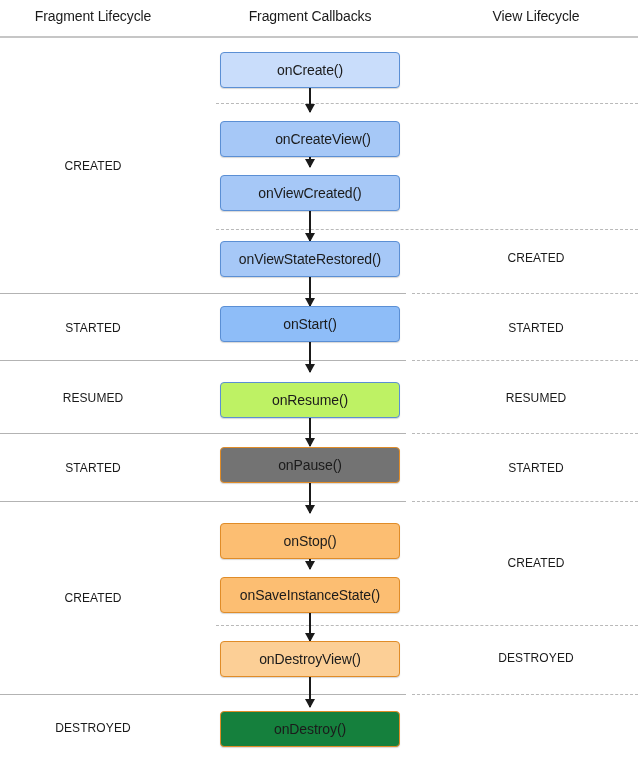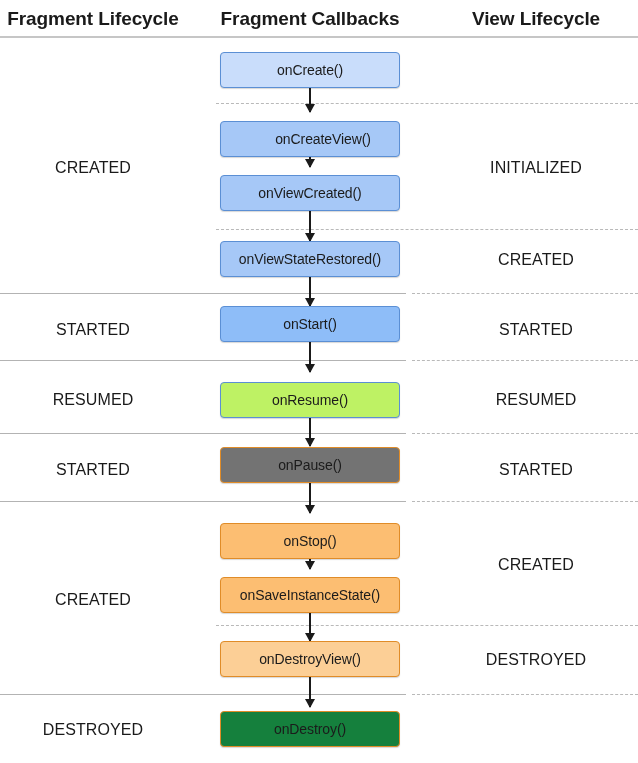--- a/index.html
+++ b/index.html
@@ -16,22 +16,22 @@
     width: 638px;
     height: 763px;
     background: #ffffff;
     overflow: hidden;
   }
 
   
   .col-header {
     position: absolute;
     top: 8px;
-    font-size: 19px;
-    font-weight: bold;
+    font-size: 14px;
+    font-weight: normal;
     color: #1a1a1a;
     text-align: center;
     letter-spacing: -0.1px;
     white-space: nowrap;
   }
   .col-header.c0 { left: 0px;   width: 186px; }
   .col-header.c1 { left: 186px; width: 248px; }
   .col-header.c2 { left: 434px; width: 204px; }
 
   .header-rule {
@@ -51,21 +51,21 @@
   }
   .rule-dashed {
     position: absolute;
     height: 0;
     border-top: 1px dashed #b9b9b9;
   }
 
   
   .state-label {
     position: absolute;
-    font-size: 16px;
+    font-size: 12px;
     font-weight: normal;
     color: #1a1a1a;
     text-align: center;
     white-space: nowrap;
     letter-spacing: 0.1px;
   }
   .state-label.left  { left: 0px;   width: 186px; }
   .state-label.right { left: 434px; width: 204px; }
 
   
@@ -147,21 +147,20 @@
   <div class="arrow" style="top:613px; height:28px;"></div>
   <div class="arrow" style="top:677px; height:30px;"></div>
 
   <div class="state-label left" style="top:159px;">CREATED</div>
   <div class="state-label left" style="top:321px;">STARTED</div>
   <div class="state-label left" style="top:391px;">RESUMED</div>
   <div class="state-label left" style="top:461px;">STARTED</div>
   <div class="state-label left" style="top:591px;">CREATED</div>
   <div class="state-label left" style="top:721px;">DESTROYED</div>
 
-  <div class="state-label right" style="top:159px;">INITIALIZED</div>
   <div class="state-label right" style="top:251px;">CREATED</div>
   <div class="state-label right" style="top:321px;">STARTED</div>
   <div class="state-label right" style="top:391px;">RESUMED</div>
   <div class="state-label right" style="top:461px;">STARTED</div>
   <div class="state-label right" style="top:556px;">CREATED</div>
   <div class="state-label right" style="top:651px;">DESTROYED</div>
 
   <div class="callback-box" id="cb0" style="top: 52px; background: rgb(201, 221, 251); border: 1px solid rgb(91, 143, 212);">onCreate()</div>
   <div class="callback-box" id="cb1" style="top: 121px; background: rgb(166, 200, 247); border: 1px solid rgb(91, 143, 212); padding-left: 26px;">onCreateView()</div>
   <div class="callback-box" id="cb2" style="top: 175px; background: rgb(166, 200, 247); border: 1px solid rgb(91, 143, 212);">onViewCreated()</div>

